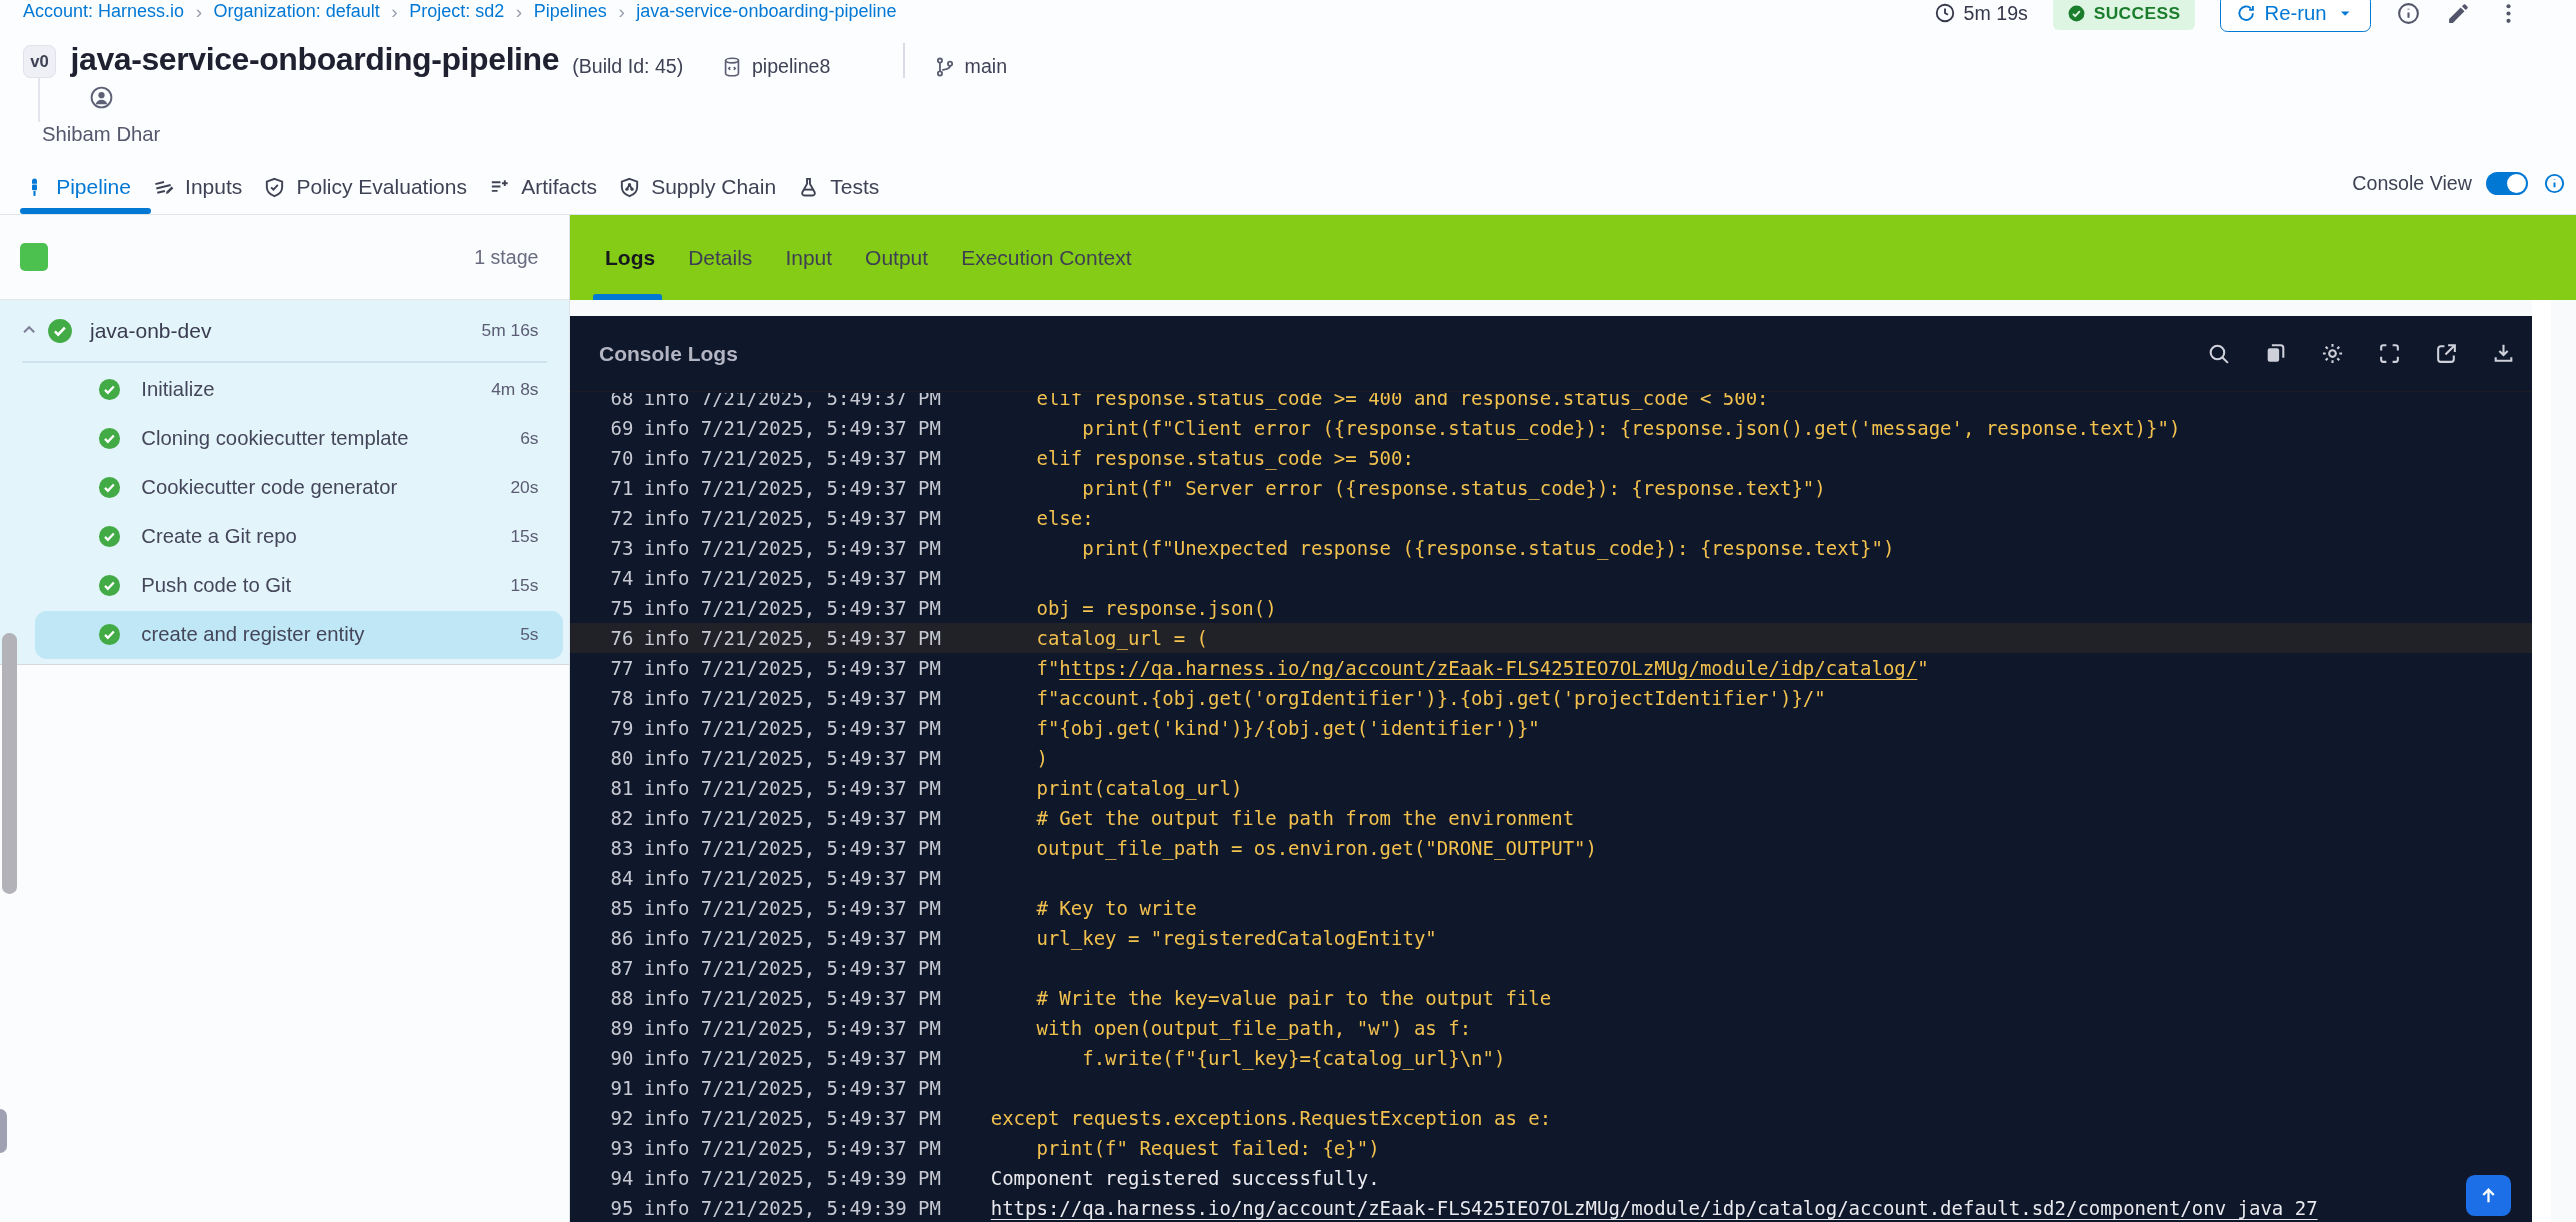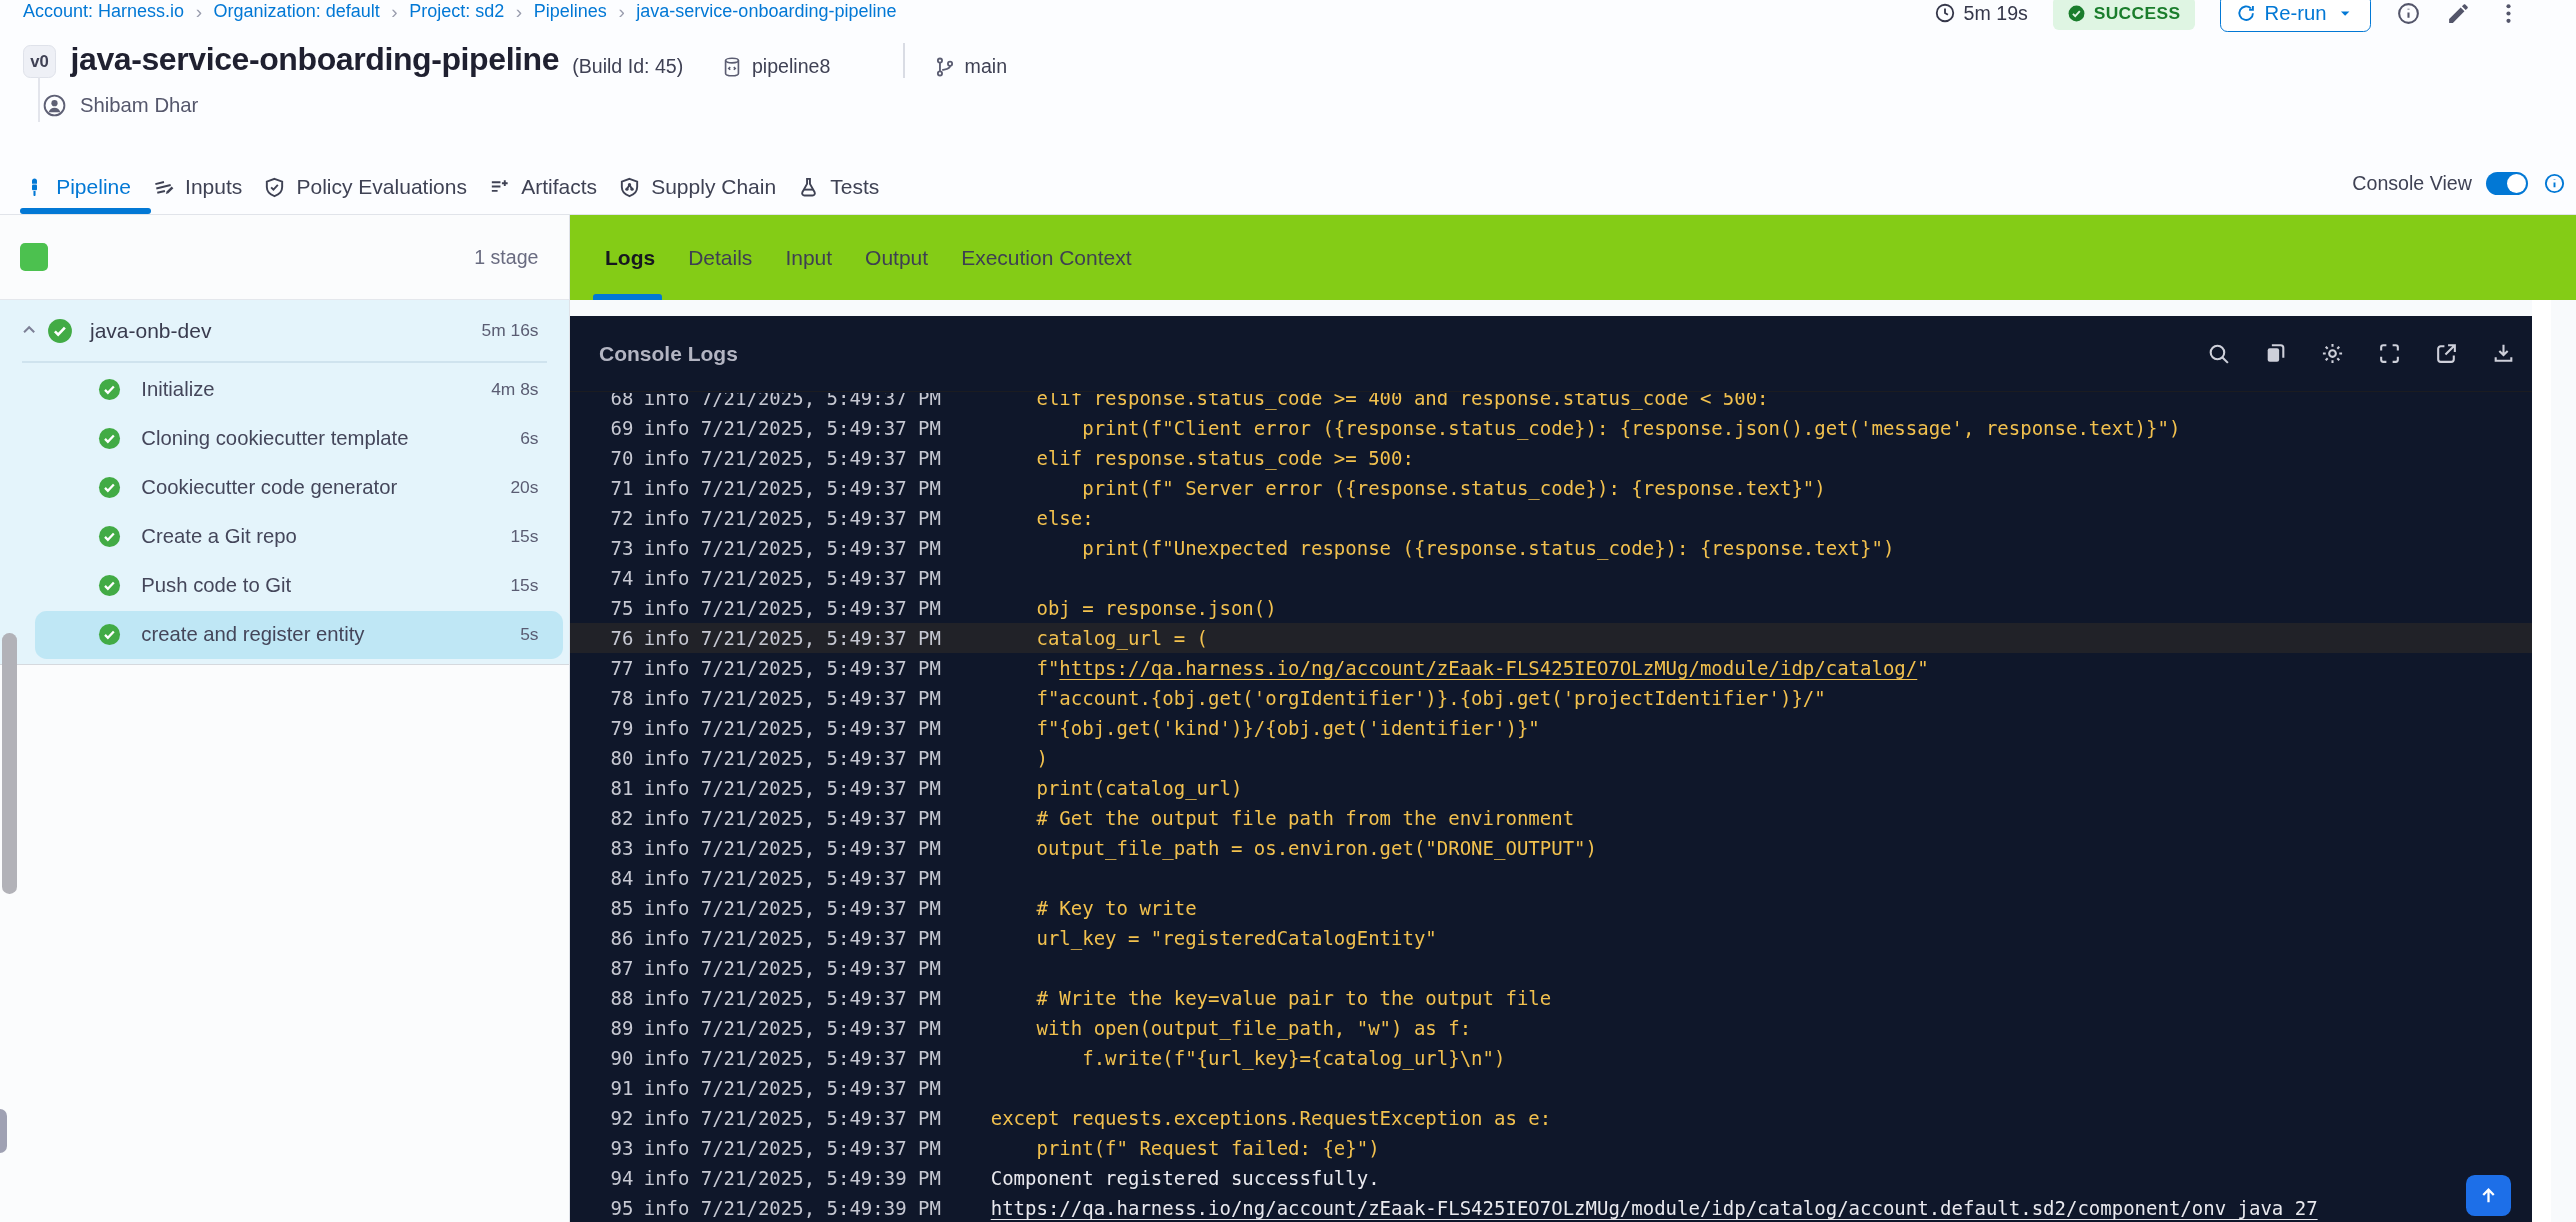--- a/index.html
+++ b/index.html
@@ -32,21 +32,21 @@
                display:flex; align-items:center; justify-content:center; font-size:16.7px; font-weight:bold; color:#3f4154; }
   .pipe-title { margin-left:14.5px; font-size:32px; font-weight:bold; color:#1f2030; letter-spacing:-0.4px; }
   .build-id { margin-left:13px; font-size:19.6px; color:#3f4154; }
   .meta-item { display:flex; align-items:center; gap:8.7px; color:#3f4154; font-size:19.6px; }
   .meta-item svg { width:22px; height:22px; color:#5b5d72; }
   .cyl-wrap { margin-left:38px; }
   .v-div { width:1.5px; height:35px; background:#d9dce4; margin-left:73px; }
   .branch-wrap { margin-left:29px; }
 
   .connector { position:absolute; left:38px; top:77px; width:1.5px; height:45px; background:#e3e5ec; }
-  .user-row { position:absolute; left:42px; top:93px; display:flex; align-items:center; gap:13px; }
+  .user-row { position:absolute; left:42px; top:85px; display:flex; align-items:center; gap:13px;flex-direction:column; }
   .user-row svg { width:25px; height:25px; color:#5e6075; }
   .user-name { font-size:20.3px; color:#55576c; }
 
   .main-tabs { position:absolute; left:23px; top:161px; height:52px; display:flex; align-items:center; gap:21px; }
   .mtab { display:flex; align-items:center; gap:10.2px; font-size:21px; color:#3f4254; cursor:pointer; white-space:nowrap; }
   .mtab svg { width:23px; height:23px; }
   .mtab.active { color:#0278d5; font-weight:500; }
   .mtab-underline { position:absolute; left:20.3px; top:208px; width:131px; height:5.8px; border-radius:2.9px; background:#0278d5; }
 
   .console-view { position:absolute; right:10.2px; top:161px; height:44px; display:flex; align-items:center; gap:14.5px; }

